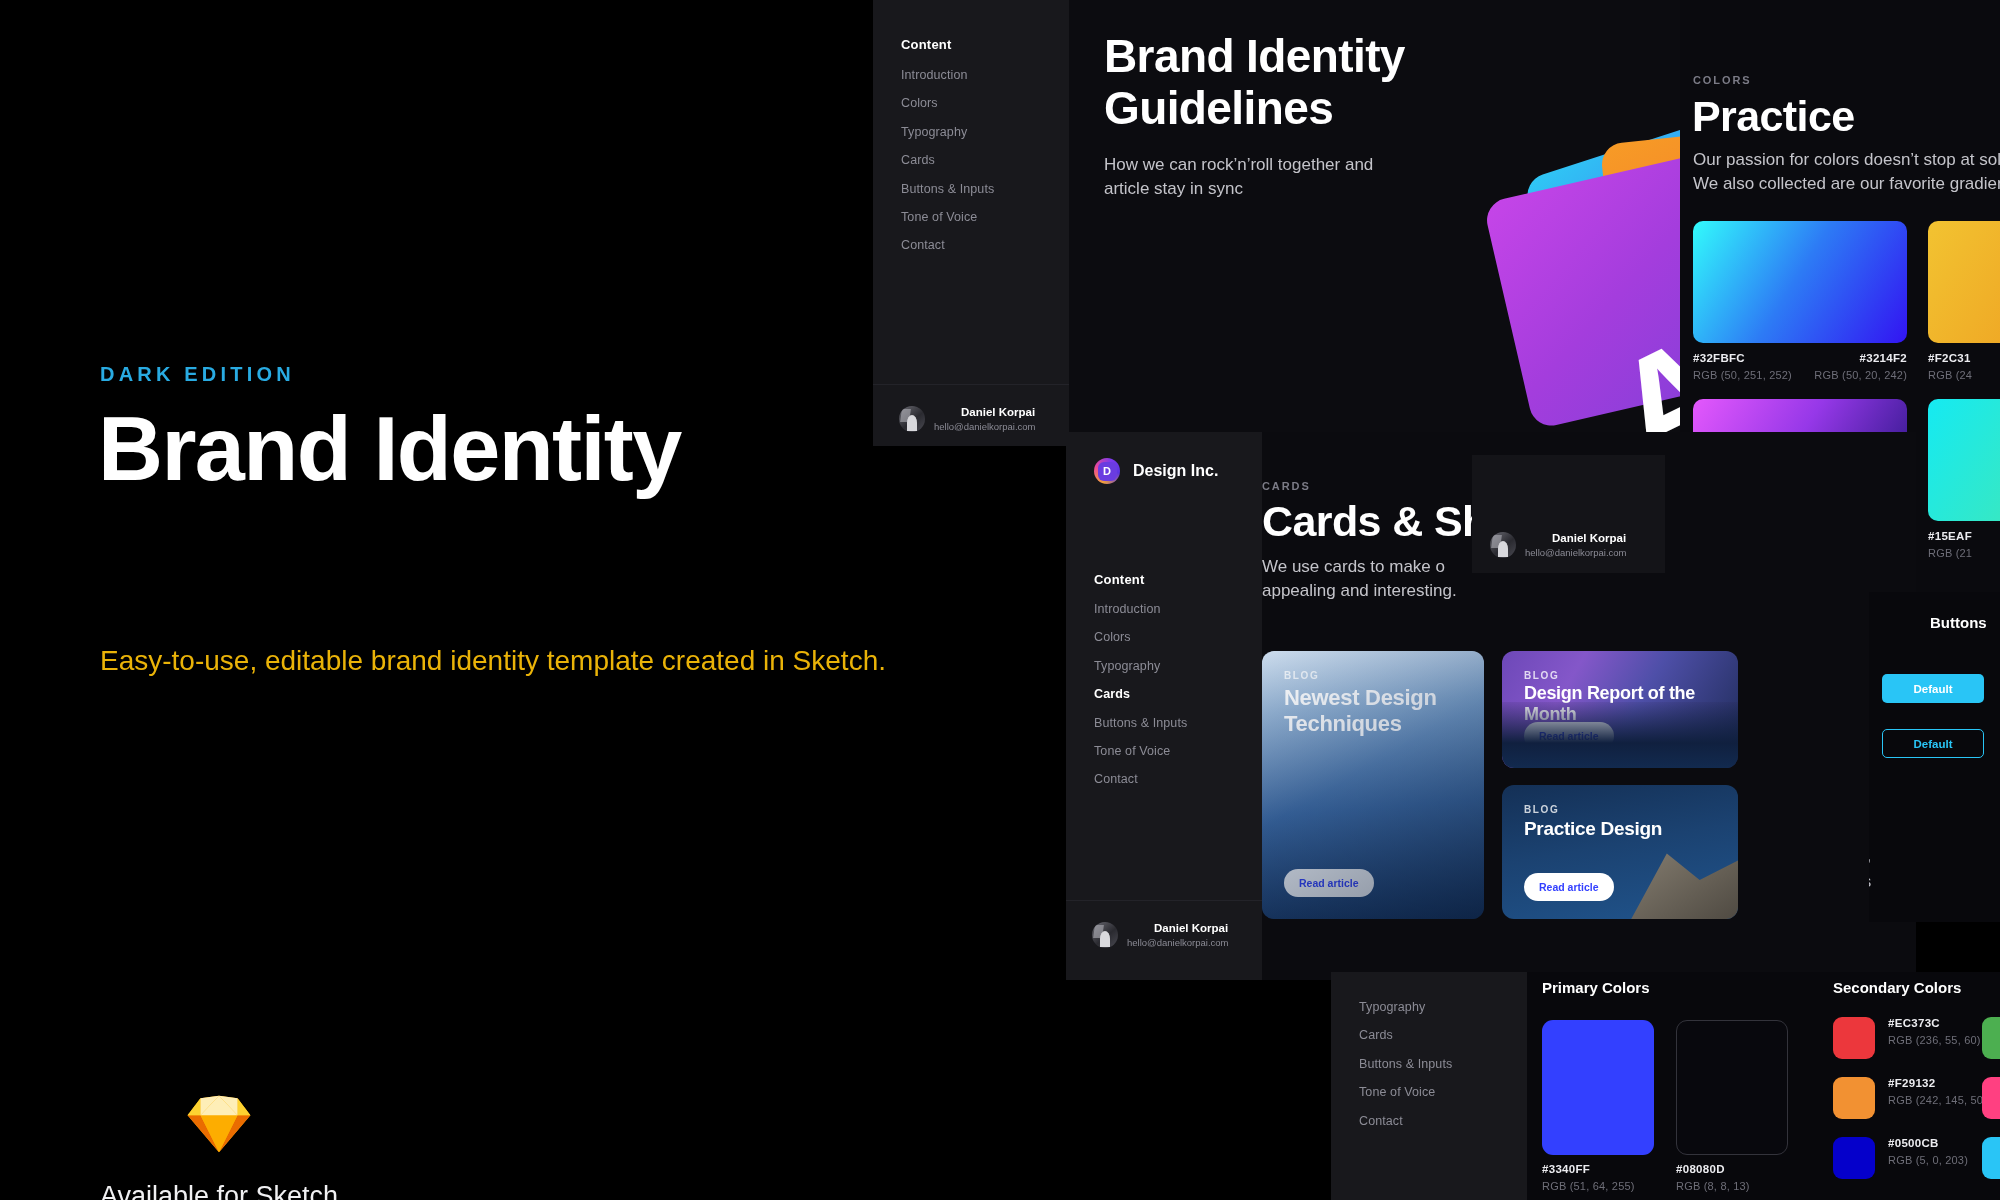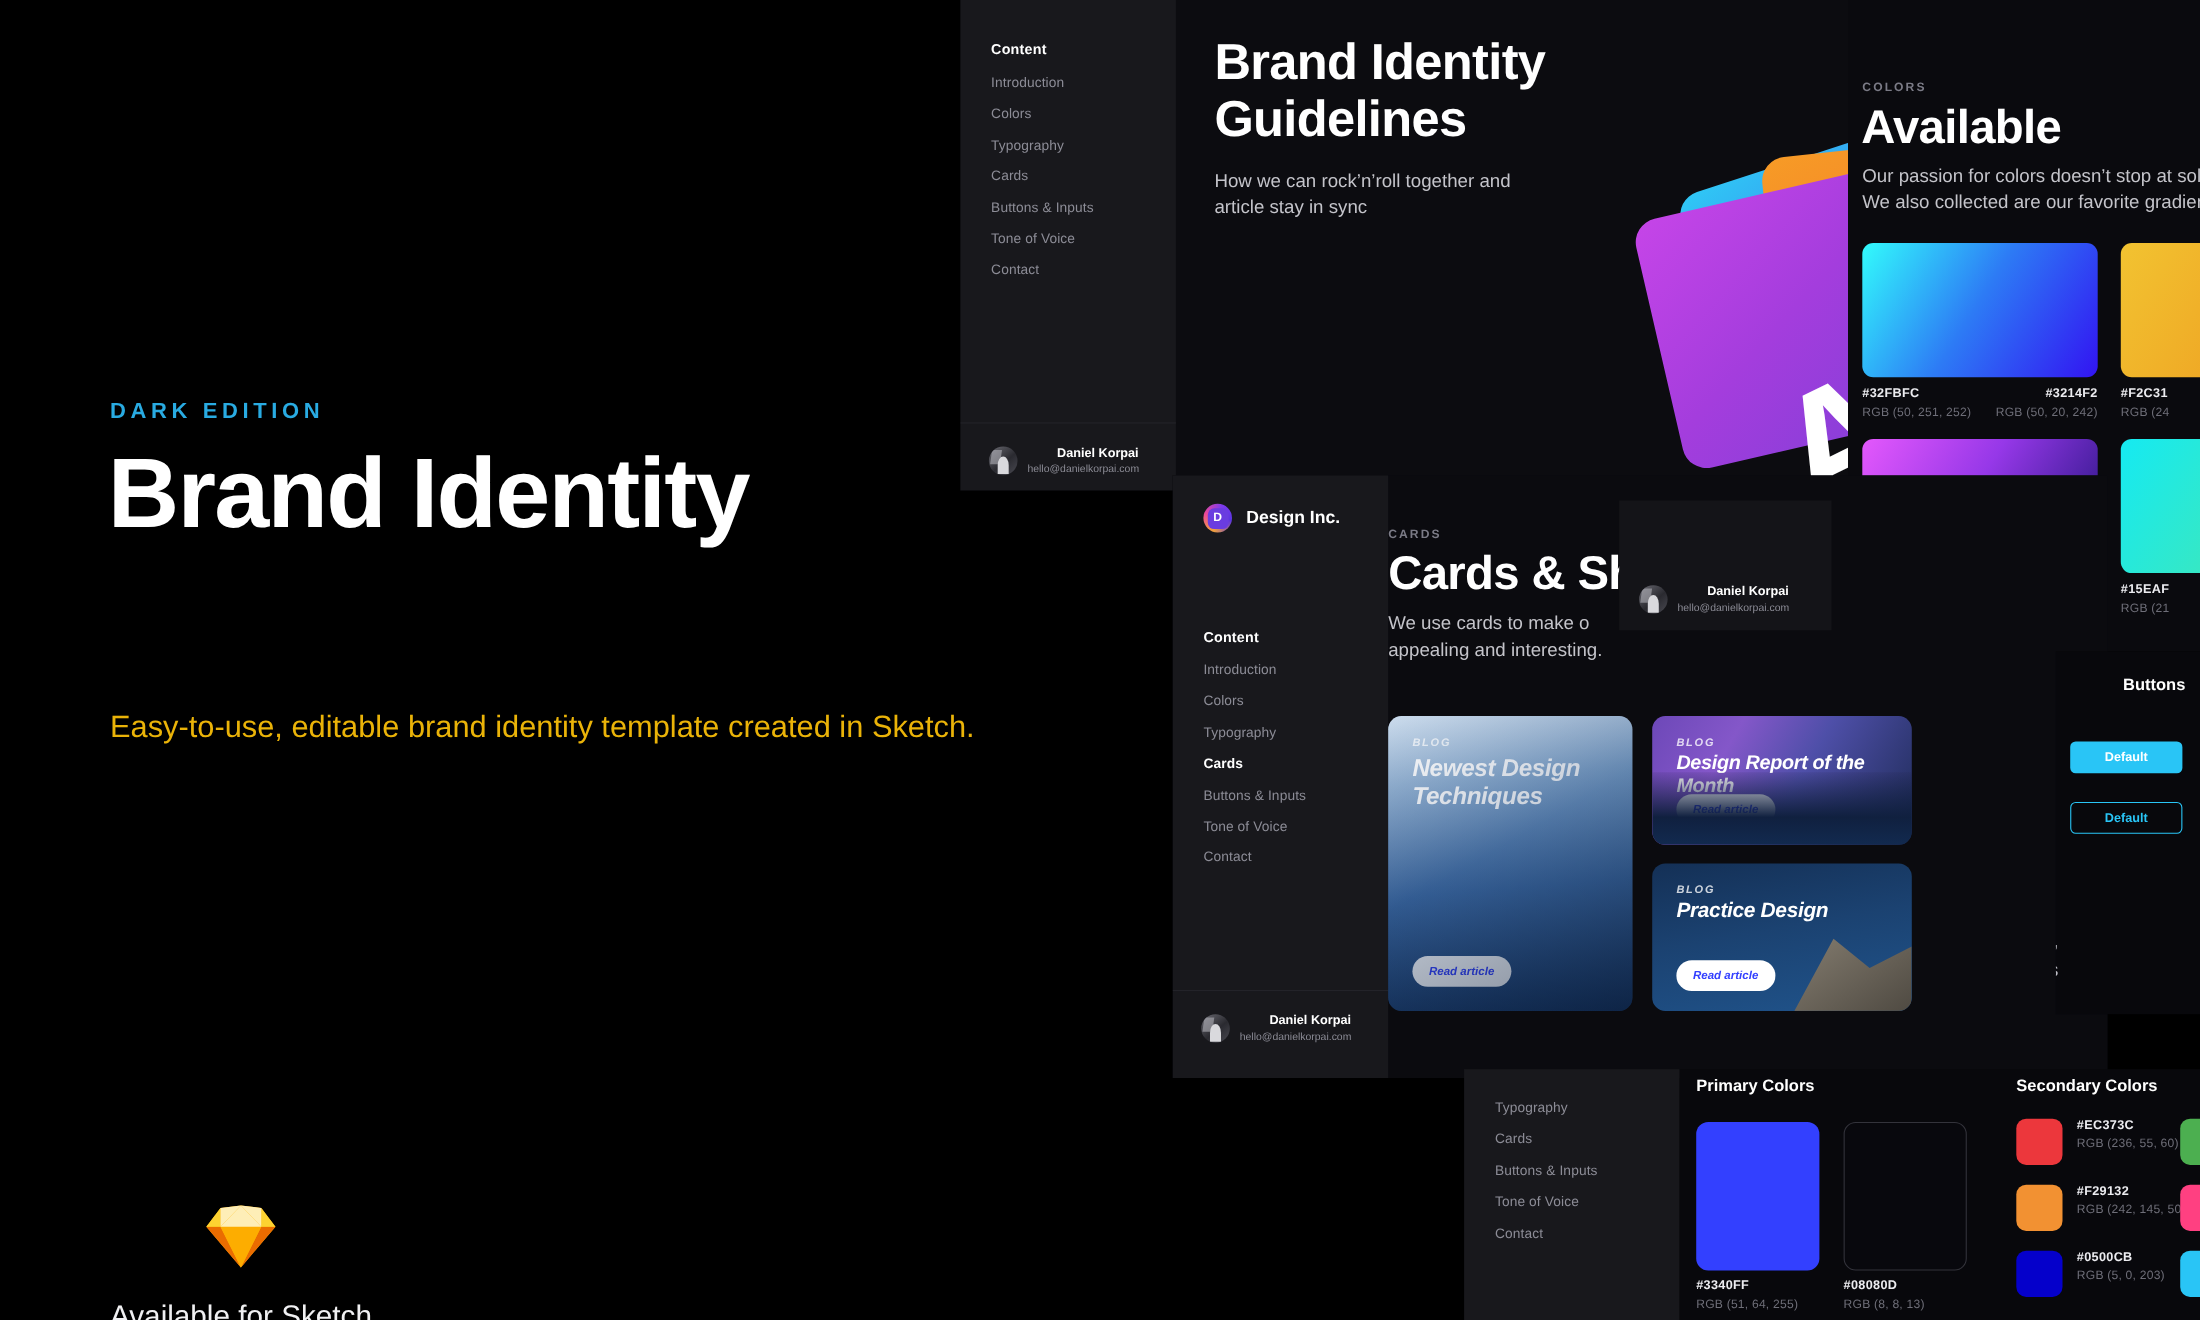--- a/index.html
+++ b/index.html
@@ -66,21 +66,21 @@
 
   .brandrow { display:flex; align-items:center; gap:13px; }
   .brandmark { width:26px; height:26px; border-radius:50%; position:relative;
      background:conic-gradient(from 200deg,#f2a13a,#ec4899 25%,#7c3aed 50%,#5b35e0 72%,#f2a13a);
      display:flex; align-items:center; justify-content:center; }
   .brandmark i { width:19px; height:19px; border-radius:6px; background:#6a3ce0;
      display:flex; align-items:center; justify-content:center; font-style:normal;
      font-size:11px; font-weight:bold; color:#fff; }
   .brandname { font-size:16px; font-weight:bold; color:#fff; }
 
-  .bcard { position:absolute; border-radius:12px; overflow:hidden;font-style:italic; }
+  .bcard { position:absolute; border-radius:12px; overflow:hidden; }
   .bcard .lbl { position:absolute; left:22px; top:19px; font-size:10px; letter-spacing:1.6px;
                 font-weight:bold; color:rgba(255,255,255,.78); }
   .bcard .tit { position:absolute; left:22px; top:34px; width:82%; font-size:22px;
                 font-weight:bold; color:#fff; line-height:1.17; letter-spacing:-.3px; }
   .readbtn { position:absolute; background:#fff; color:#3340ff; border-radius:999px;
              font-size:10.5px; font-weight:bold; padding:8px 15px; }
 
   .c-tall { left:0; top:219px; width:222px; height:268px;
             background:linear-gradient(175deg,#b9cfe6 0%,#7fa4cb 22%,#3d6aa3 58%,#15335e 100%); }
   .c-tall::after{content:""; position:absolute; inset:0;
@@ -157,21 +157,21 @@
       <div class="shape sh-orange"></div>
       <div class="shape sh-purple">
         <span class="aa">Aa</span>
       </div>
     </div>
   </div>
 </div>
 
 <div class="panel" id="mock3">
   <div class="eyebrow" style="position:absolute;left:13px;top:92px;">COLORS</div>
-  <div class="big-h" style="position:absolute;left:12px;top:111px;">Available</div>
+  <div class="big-h" style="position:absolute;left:12px;top:111px;">Practice</div>
   <div class="body-t" style="position:absolute;left:13px;top:166px;width:470px;white-space:nowrap;">Our passion for colors doesn’t stop at solid</div>
   <div class="body-t" style="position:absolute;left:13px;top:190px;width:470px;white-space:nowrap;">We also collected are our favorite gradient</div>
 
   <div class="grad-sw" style="left:13px;top:239px;background:linear-gradient(122deg,#32FBFC 0%,#2D7BF5 48%,#3214F2 100%);"></div>
   <div class="hex gl" style="left:13px;top:370px;">#32FBFC</div>
   <div class="rgb gl" style="left:13px;top:387px;">RGB (50, 251, 252)</div>
   <div class="hex gr" style="left:13px;top:370px;width:214px;">#3214F2</div>
   <div class="rgb gr" style="left:13px;top:387px;width:214px;">RGB (50, 20, 242)</div>
 
   <div class="grad-sw" style="left:248px;top:239px;background:linear-gradient(122deg,#F2C331 0%,#EFA825 55%,#E8901C 100%);"></div>

